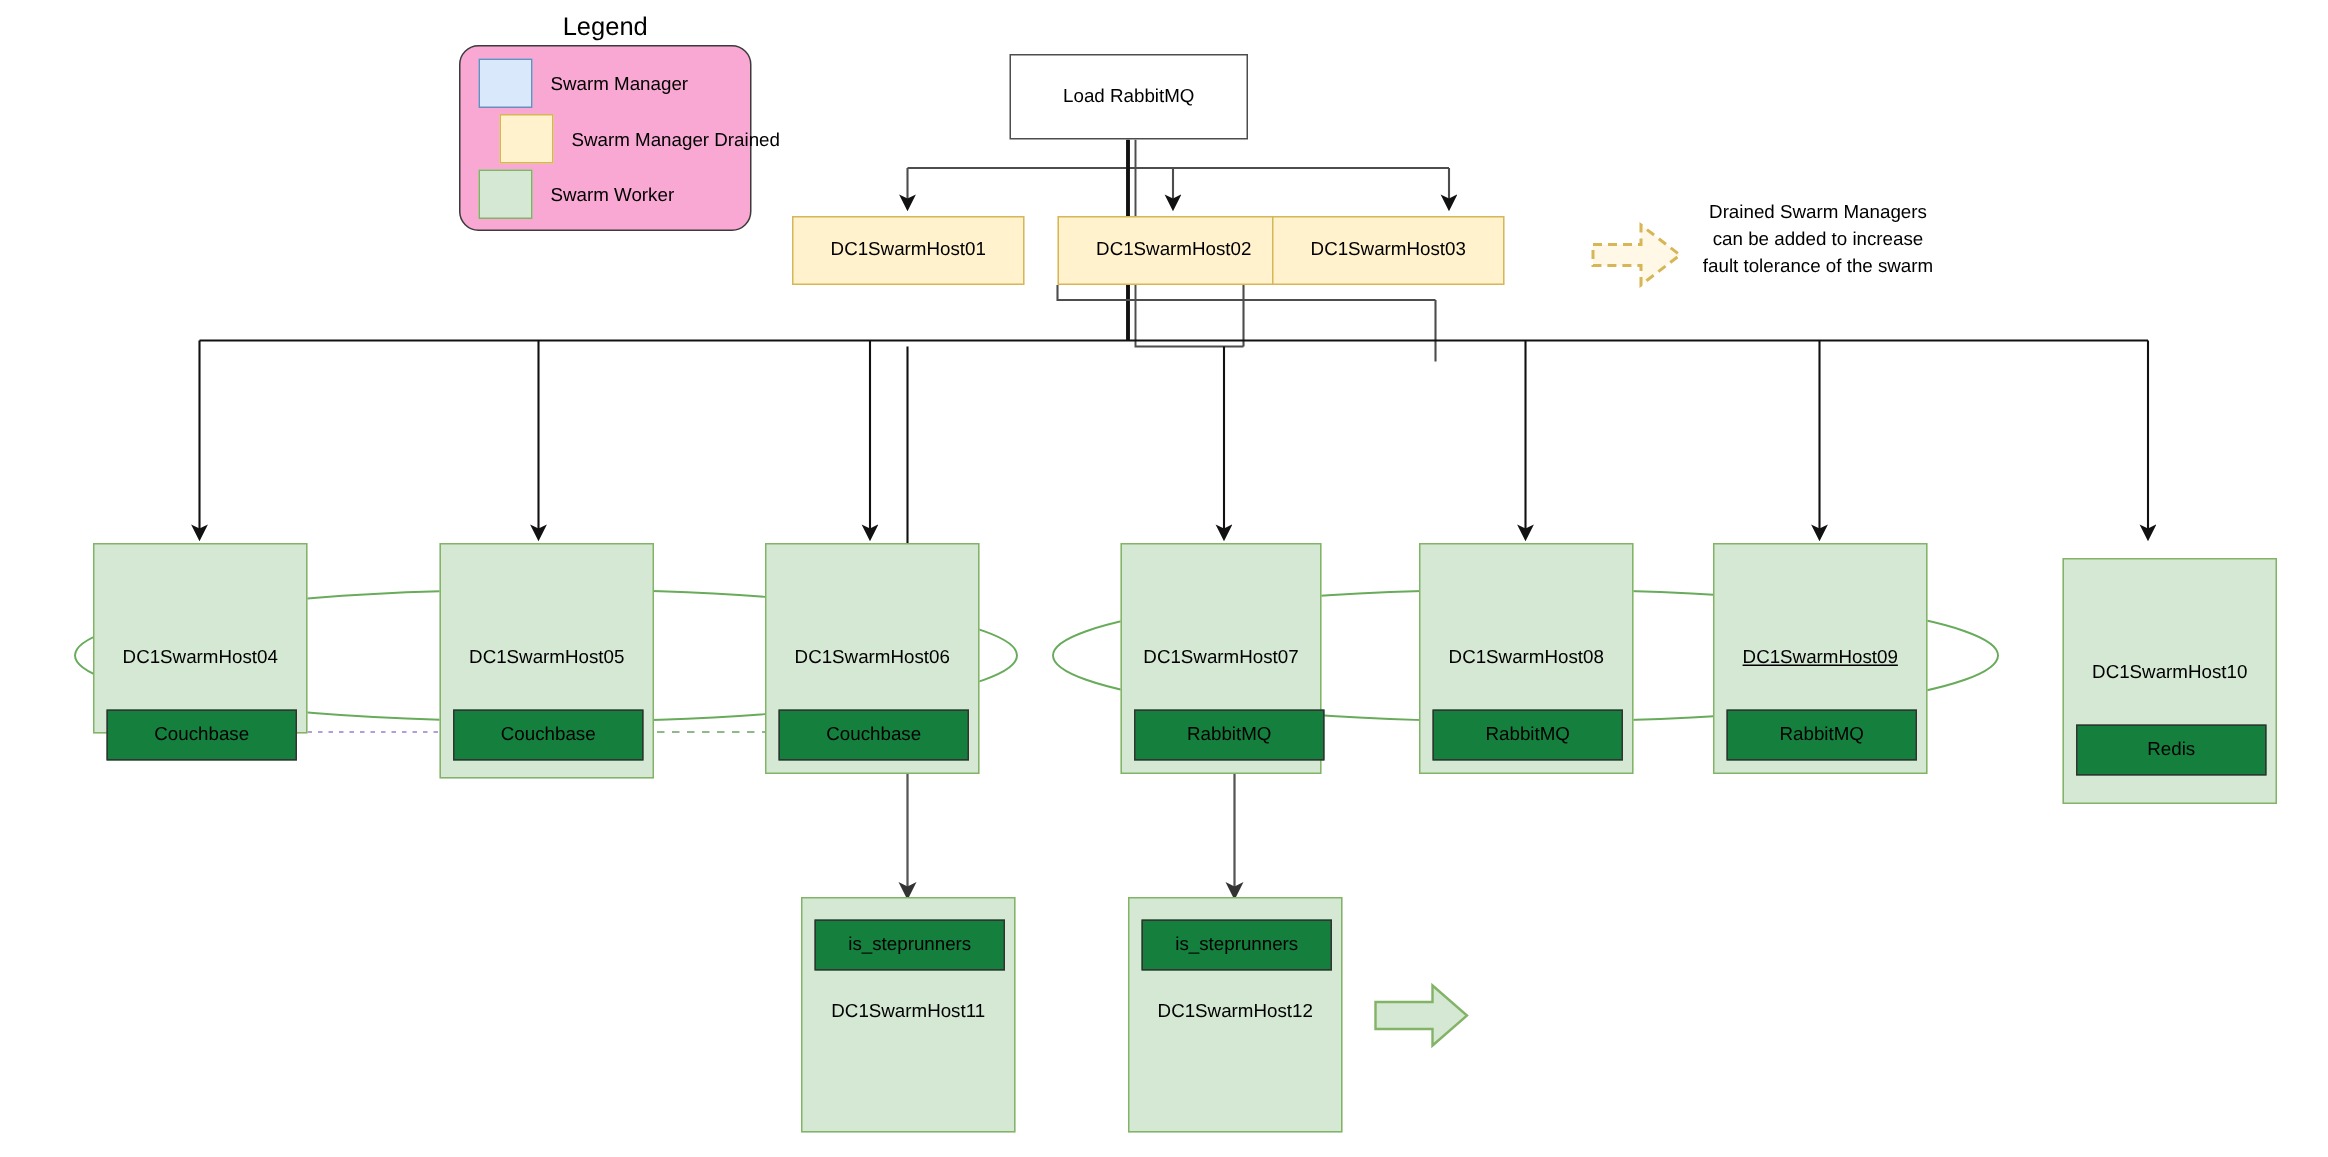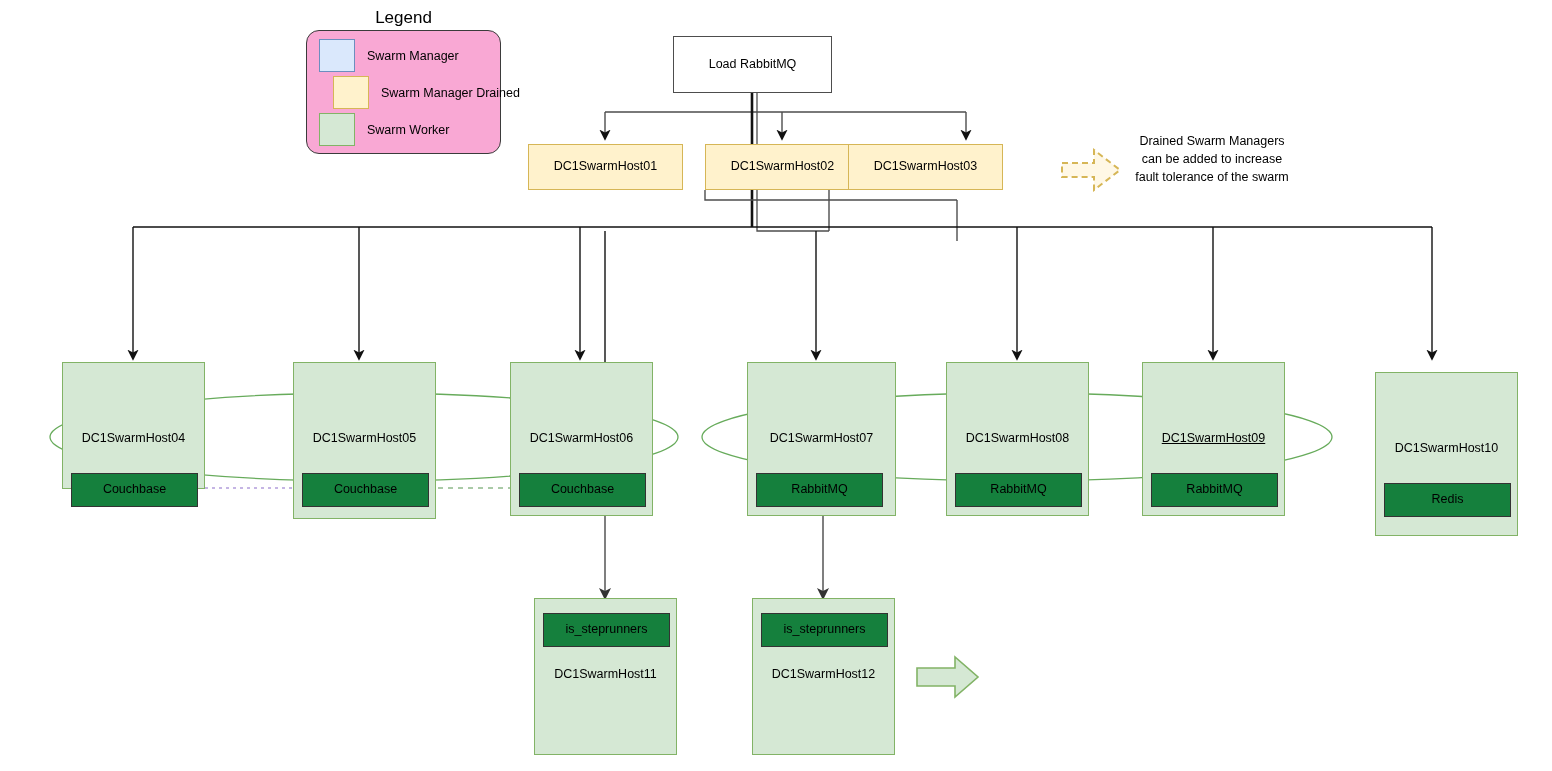--- a/index.html
+++ b/index.html
@@ -139,21 +139,21 @@
     <span class="svc" style="left:8px;top:110px;width:127px;height:34px;">Couchbase</span>
   </div>
   <div class="node worker" style="left:293px;top:362px;width:143px;height:157px;display:block;">
     <span class="node-label" style="top:68px;">DC1SwarmHost05</span>
     <span class="svc" style="left:8px;top:110px;width:127px;height:34px;">Couchbase</span>
   </div>
   <div class="node worker" style="left:510px;top:362px;width:143px;height:154px;display:block;">
     <span class="node-label" style="top:68px;">DC1SwarmHost06</span>
     <span class="svc" style="left:8px;top:110px;width:127px;height:34px;">Couchbase</span>
   </div>
-  <div class="node worker" style="left:747px;top:362px;width:149px;height:154px;display:block;">
+  <div class="node worker" style="left:747px;top:362px;width:134px;height:154px;display:block;">
     <span class="node-label" style="top:68px;">DC1SwarmHost07</span>
     <span class="svc" style="left:8px;top:110px;width:127px;height:34px;">RabbitMQ</span>
   </div>
   <div class="node worker" style="left:946px;top:362px;width:143px;height:154px;display:block;">
     <span class="node-label" style="top:68px;">DC1SwarmHost08</span>
     <span class="svc" style="left:8px;top:110px;width:127px;height:34px;">RabbitMQ</span>
   </div>
   <div class="node worker" style="left:1142px;top:362px;width:143px;height:154px;display:block;">
     <span class="node-label" style="top:68px;text-decoration:underline;">DC1SwarmHost09</span>
     <span class="svc" style="left:8px;top:110px;width:127px;height:34px;">RabbitMQ</span>

